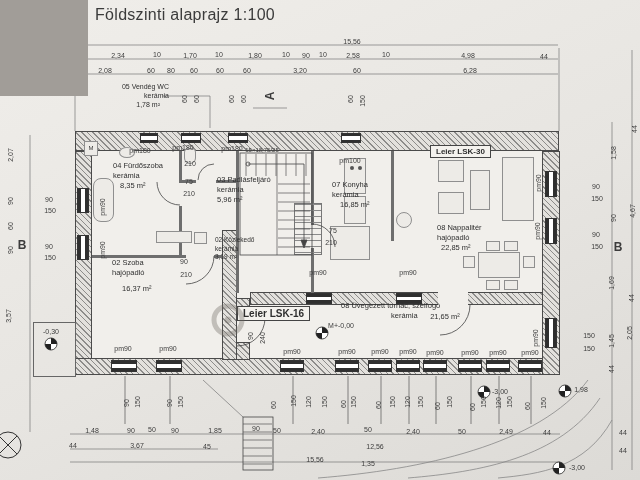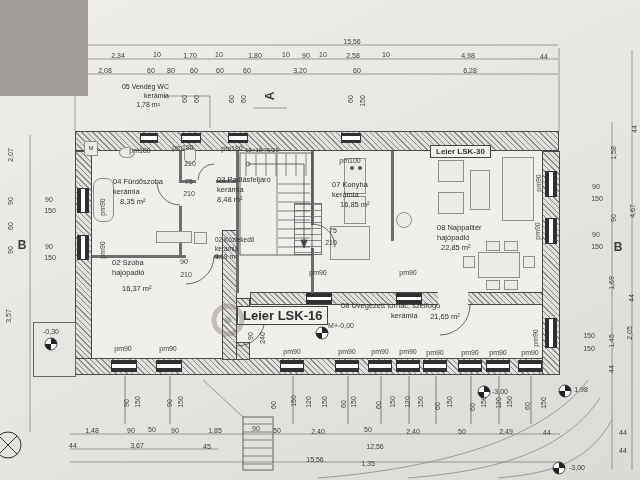--- a/index.html
+++ b/index.html
@@ -32,20 +32,21 @@
     font-size:8px;font-weight:bold;padding:1px 5px;white-space:nowrap}
   #ov{position:absolute;left:0;top:0}
   #wm{position:absolute;left:208px;top:300px;display:flex;align-items:center;gap:7px;
     opacity:.36;color:#6f6962;pointer-events:none}
   #wm .wmt{font-size:27px;font-style:italic;letter-spacing:1px}
 </style>
 </head>
 <body>
 
 <div id="scene">
+  <div id="title">Földszinti alaprajz 1:100</div>
 
   <div class="fill" style="left:76px;top:132px;width:483px;height:243px"></div>
 
   <div class="wall" style="left:75px;top:131px;width:484px;height:20px"></div>
   <div class="wall" style="left:75px;top:151px;width:17px;height:224px"></div>
   <div class="wall" style="left:75px;top:358px;width:485px;height:17px"></div>
   <div class="wall" style="left:542px;top:151px;width:18px;height:224px"></div>
   <div class="wall" style="left:250px;top:292px;width:293px;height:13px"></div>
   <div class="wall" style="left:235px;top:298px;width:15px;height:20px"></div>
   <div class="wall" style="left:235px;top:342px;width:15px;height:18px"></div>
@@ -202,29 +203,29 @@
         <path d="M559,468 L559,462 A6,6 0 0 1 565,468 Z" fill="#222"></path>
         <path d="M559,468 L559,474 A6,6 0 0 1 553,468 Z" fill="#222"></path>
       </g>
   </svg>
 
   <div class="room" style="left:97px;top:82px;width:72px;text-align:right;font-size:7px">
     <span>05 Vendég WC</span>
       <span>kerámia</span>
       <span style="padding-right:9px">1,78 m²</span>
   </div>
-  <div class="room" style="left:113px;top:177px;width:90px">
+  <div class="room" style="left:113px;top:161px;width:90px">
     <span>04 Fürdőszoba</span>
       <span>kerámia</span>
       <span style="text-indent:7px">8,35 m²</span>
   </div>
   <div class="room" style="left:217px;top:175px;width:70px">
     <span>03 Padlásfeljáró</span>
       <span>kerámia</span>
-      <span>8,48 m²</span>
+      <span>5,96 m²</span>
   </div>
   <div class="room" style="left:215px;top:236px;width:62px;font-size:6.5px">
     <span>02 Közlekedő</span>
       <span>kerámia</span>
       <span>3,19 m²</span>
   </div>
   <div class="room" style="left:332px;top:180px;width:72px">
     <span>07 Konyha</span>
       <span>kerámia</span>
       <span style="text-indent:8px">16,85 m²</span>
@@ -239,21 +240,21 @@
       <span>hajópadló</span>
       <span style="margin-top:6px;text-indent:10px">16,37 m²</span>
   </div>
   <div class="room" style="left:341px;top:301px;width:182px">
     <span>08 Üvegezett tornác, szélfogó</span>
       <span style="text-indent:50px">kerámia</span>
       <span style="text-indent:26px;margin-top:-9px;text-align:center">21,65 m²</span>
   </div>
 
   <div class="boxlbl" style="left:430px;top:145px">Leier LSK-30</div>
-  <div class="boxlbl" style="left:237px;top:306px;font-size:13px">Leier LSK-16</div>
+  <div class="boxlbl" style="left:237px;top:306px;font-size:10px">Leier LSK-16</div>
   <div class="lbl" style="left:262px;top:150px;font-size:6px">15×18,75/25</div>
 
   <div id="ann">
       <span class="lbl" style="left: 352px; top: 41px;">15,56</span>
       <span class="lbl" style="left: 66px; top: 55px;">44</span>
       <span class="lbl" style="left: 118px; top: 55px;">2,34</span>
       <span class="lbl" style="left: 157px; top: 54px;">10</span>
       <span class="lbl" style="left: 190px; top: 55px;">1,70</span>
       <span class="lbl" style="left: 219px; top: 54px;">10</span>
       <span class="lbl" style="left: 255px; top: 55px;">1,80</span>

